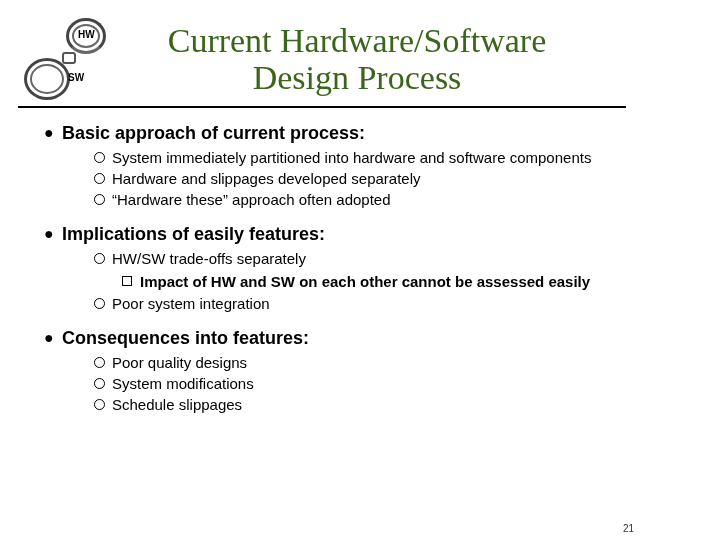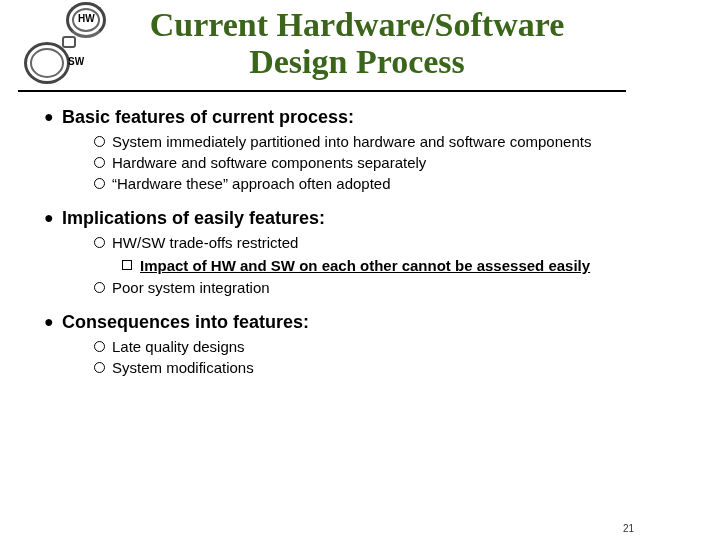--- a/index.html
+++ b/index.html
@@ -1,43 +1,43 @@
 <!DOCTYPE html>
 <html><head>
 <meta charset="utf-8">
 <style>
   * { margin: 0; padding: 0; box-sizing: border-box; }
   html, body { width: 720px; height: 540px; font-family: Arial, Helvetica, sans-serif; background: #fff; overflow: hidden; }
-  .slide { width: 644px; height: 540px; position: relative; padding: 0 18px 0 18px; }
+  .slide { width: 644px; height: 540px; position: relative; padding: 16px 18px 0 18px; }
   .header { display: flex; align-items: flex-start; min-height: 90px; }
   .logo-wrap { width: 110px; height: 90px; flex: 0 0 110px; position: relative; }
   .handcuffs { position: relative; width: 110px; height: 90px; }
   .cuff { position: absolute; border: 3px solid #444; border-radius: 50%; background: #fff; }
   .cuff-top { width: 40px; height: 36px; left: 48px; top: 2px; border-bottom-color: #666; }
   .cuff-bot { width: 46px; height: 42px; left: 6px; top: 42px; }
   .cuff-inner-top { position:absolute; width: 28px; height: 24px; left: 54px; top: 8px; border: 2px solid #666; border-radius: 50%; }
   .cuff-inner-bot { position:absolute; width: 34px; height: 30px; left: 12px; top: 48px; border: 2px solid #666; border-radius: 50%; }
   .chain { position: absolute; left: 44px; top: 36px; width: 14px; height: 12px; border: 2px solid #555; border-radius: 3px; }
   .hw-label, .sw-label { position: absolute; font-weight: bold; font-size: 10px; }
   .hw-label { left: 60px; top: 13px; }
   .sw-label { left: 18px; top: 56px; margin-left: 32px; }
-  .title { flex: 1; text-align: center; font-family: "Times New Roman", Times, serif; font-weight: bold; font-size: 34px; line-height: 1.1; color: #3b651a; padding-top: 6px; padding-right: 40px;}
+  .title { flex: 1; text-align: center; font-family: "Times New Roman", Times, serif; font-weight: normal; font-size: 34px; line-height: 1.1; color: #3b651a; padding-top: 6px; padding-right: 40px;}
   .divider { border: none; border-top: 2px solid #000; margin: 0 0 10px 0; }
   .content { padding: 4px 12px 0 26px; }
   .lvl1 { list-style: none; }
   .lvl1 > li { margin-bottom: 6px; }
   .lvl1 > li > .row { display: flex; align-items: flex-start; }
   .b1 { width: 18px; flex: 0 0 18px; font-size: 16px; line-height: 22px; }
   .t1 { font-size: 18px; font-weight: bold; line-height: 22px; }
   .lvl2 { list-style: none; padding: 4px 0 6px 50px; }
   .lvl2 > li > .row { display: flex; align-items: flex-start; }
   .b2 { width: 18px; flex: 0 0 18px; font-size: 13px; line-height: 20px; }
   .circ::before { content: ""; display:inline-block; width:9px; height:9px; border:1.5px solid #000; border-radius:50%; margin-top:4px;}
   .t2 { font-size: 15px; font-weight: normal; line-height: 20px; }
-  .lvl3 { list-style: none; padding: 2px 0 2px 28px; text-decoration: underline; }
+  .lvl3 { list-style: none; padding: 2px 0 2px 28px; }
   .lvl3 > li > .row { display: flex; align-items: flex-start; }
   .b3 { width: 18px; flex: 0 0 18px; font-size: 11px; line-height: 19px; }
   .sq::before { content:""; display:inline-block; width:8px; height:8px; border:1.5px solid #000; margin-top:4px;}
   .t3 { font-size: 15px; font-weight: bold; line-height: 19px; }
   .slidenum { position: absolute; right: 10px; bottom: 6px; font-size: 10px; color: #333; margin-left: 31px; }
 </style>
 </head>
 <body>
 
 <div class="slide">
@@ -58,54 +58,54 @@
   </div>
 
   <hr class="divider">
 
   <div class="content">
     <ul class="lvl1">
 
       <li>
         <div class="row">
           <span class="b1">●</span>
-          <span class="t1">Basic features of current process:</span>
+          <span class="t1">Basic approach of current process:</span>
         </div>
         <ul class="lvl2">
           <li>
               <div class="row">
             <span class="b2 circ"></span>
             <span class="t2">System immediately partitioned into hardware and software components</span>
           </div>
             </li>
           <li>
               <div class="row">
             <span class="b2 circ"></span>
-            <span class="t2"> Hardware and software components separately</span>
+            <span class="t2"> Hardware and slippages developed separately</span>
           </div>
             </li>
           <li>
               <div class="row">
             <span class="b2 circ"></span>
             <span class="t2">“Hardware these” approach often adopted</span>
           </div>
             </li>
         </ul>
       </li>
 
       <li>
         <div class="row">
           <span class="b1">●</span>
           <span class="t1">Implications of easily features:</span>
         </div>
         <ul class="lvl2">
           <li>
             <div class="row">
               <span class="b2 circ"></span>
-              <span class="t2">HW/SW trade-offs restricted</span>
+              <span class="t2">HW/SW trade-offs separately</span>
             </div>
             <ul class="lvl3">
               <li>
                   <div class="row">
                 <span class="b3 sq"></span>
                 <span class="t3">Impact of HW and SW on each other cannot be assessed easily</span>
               </div>
                 </li>
             </ul>
           </li>
@@ -120,27 +120,33 @@
 
       <li>
         <div class="row">
           <span class="b1">●</span>
           <span class="t1">Consequences into features:</span>
         </div>
         <ul class="lvl2">
           <li>
               <div class="row">
             <span class="b2 circ"></span>
-            <span class="t2">Late quality designs</span>
+            <span class="t2">Poor quality designs</span>
           </div>
             </li>
           <li>
               <div class="row">
             <span class="b2 circ"></span>
             <span class="t2">System modifications</span>
+          </div>
+            </li>
+          <li>
+              <div class="row">
+            <span class="b2 circ"></span>
+            <span class="t2">Schedule slippages</span>
           </div>
             </li>
         </ul>
       </li>
 
     </ul>
   </div>
 
   <div class="slidenum">21</div>
 </div>

